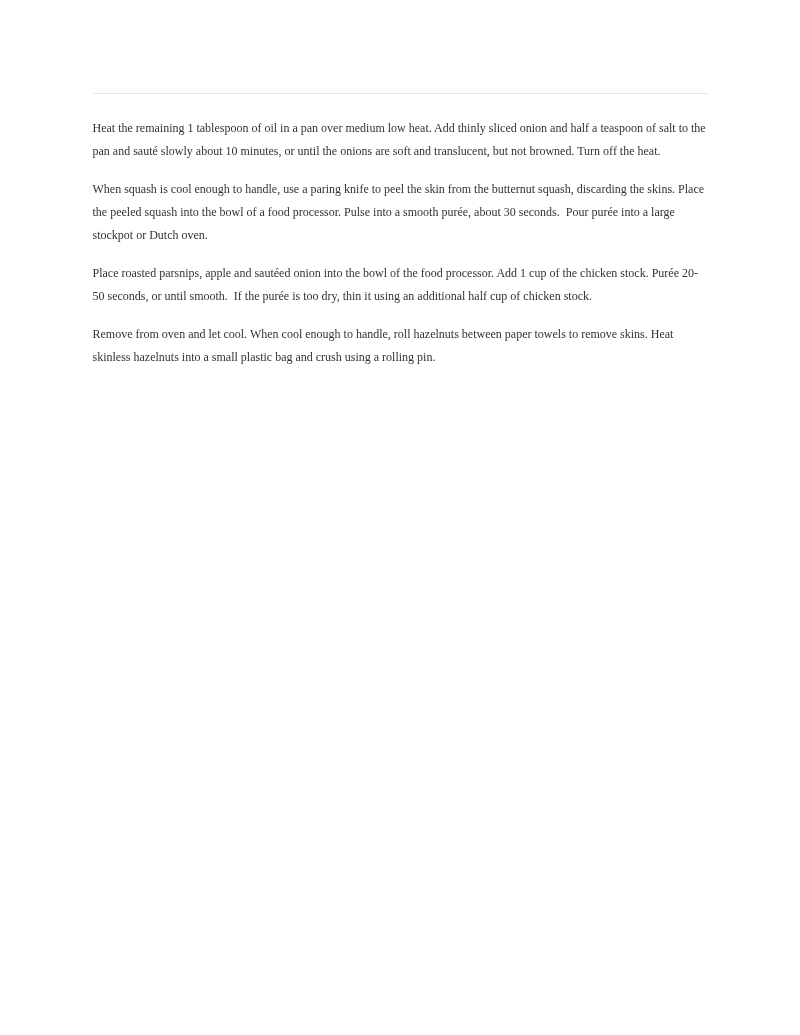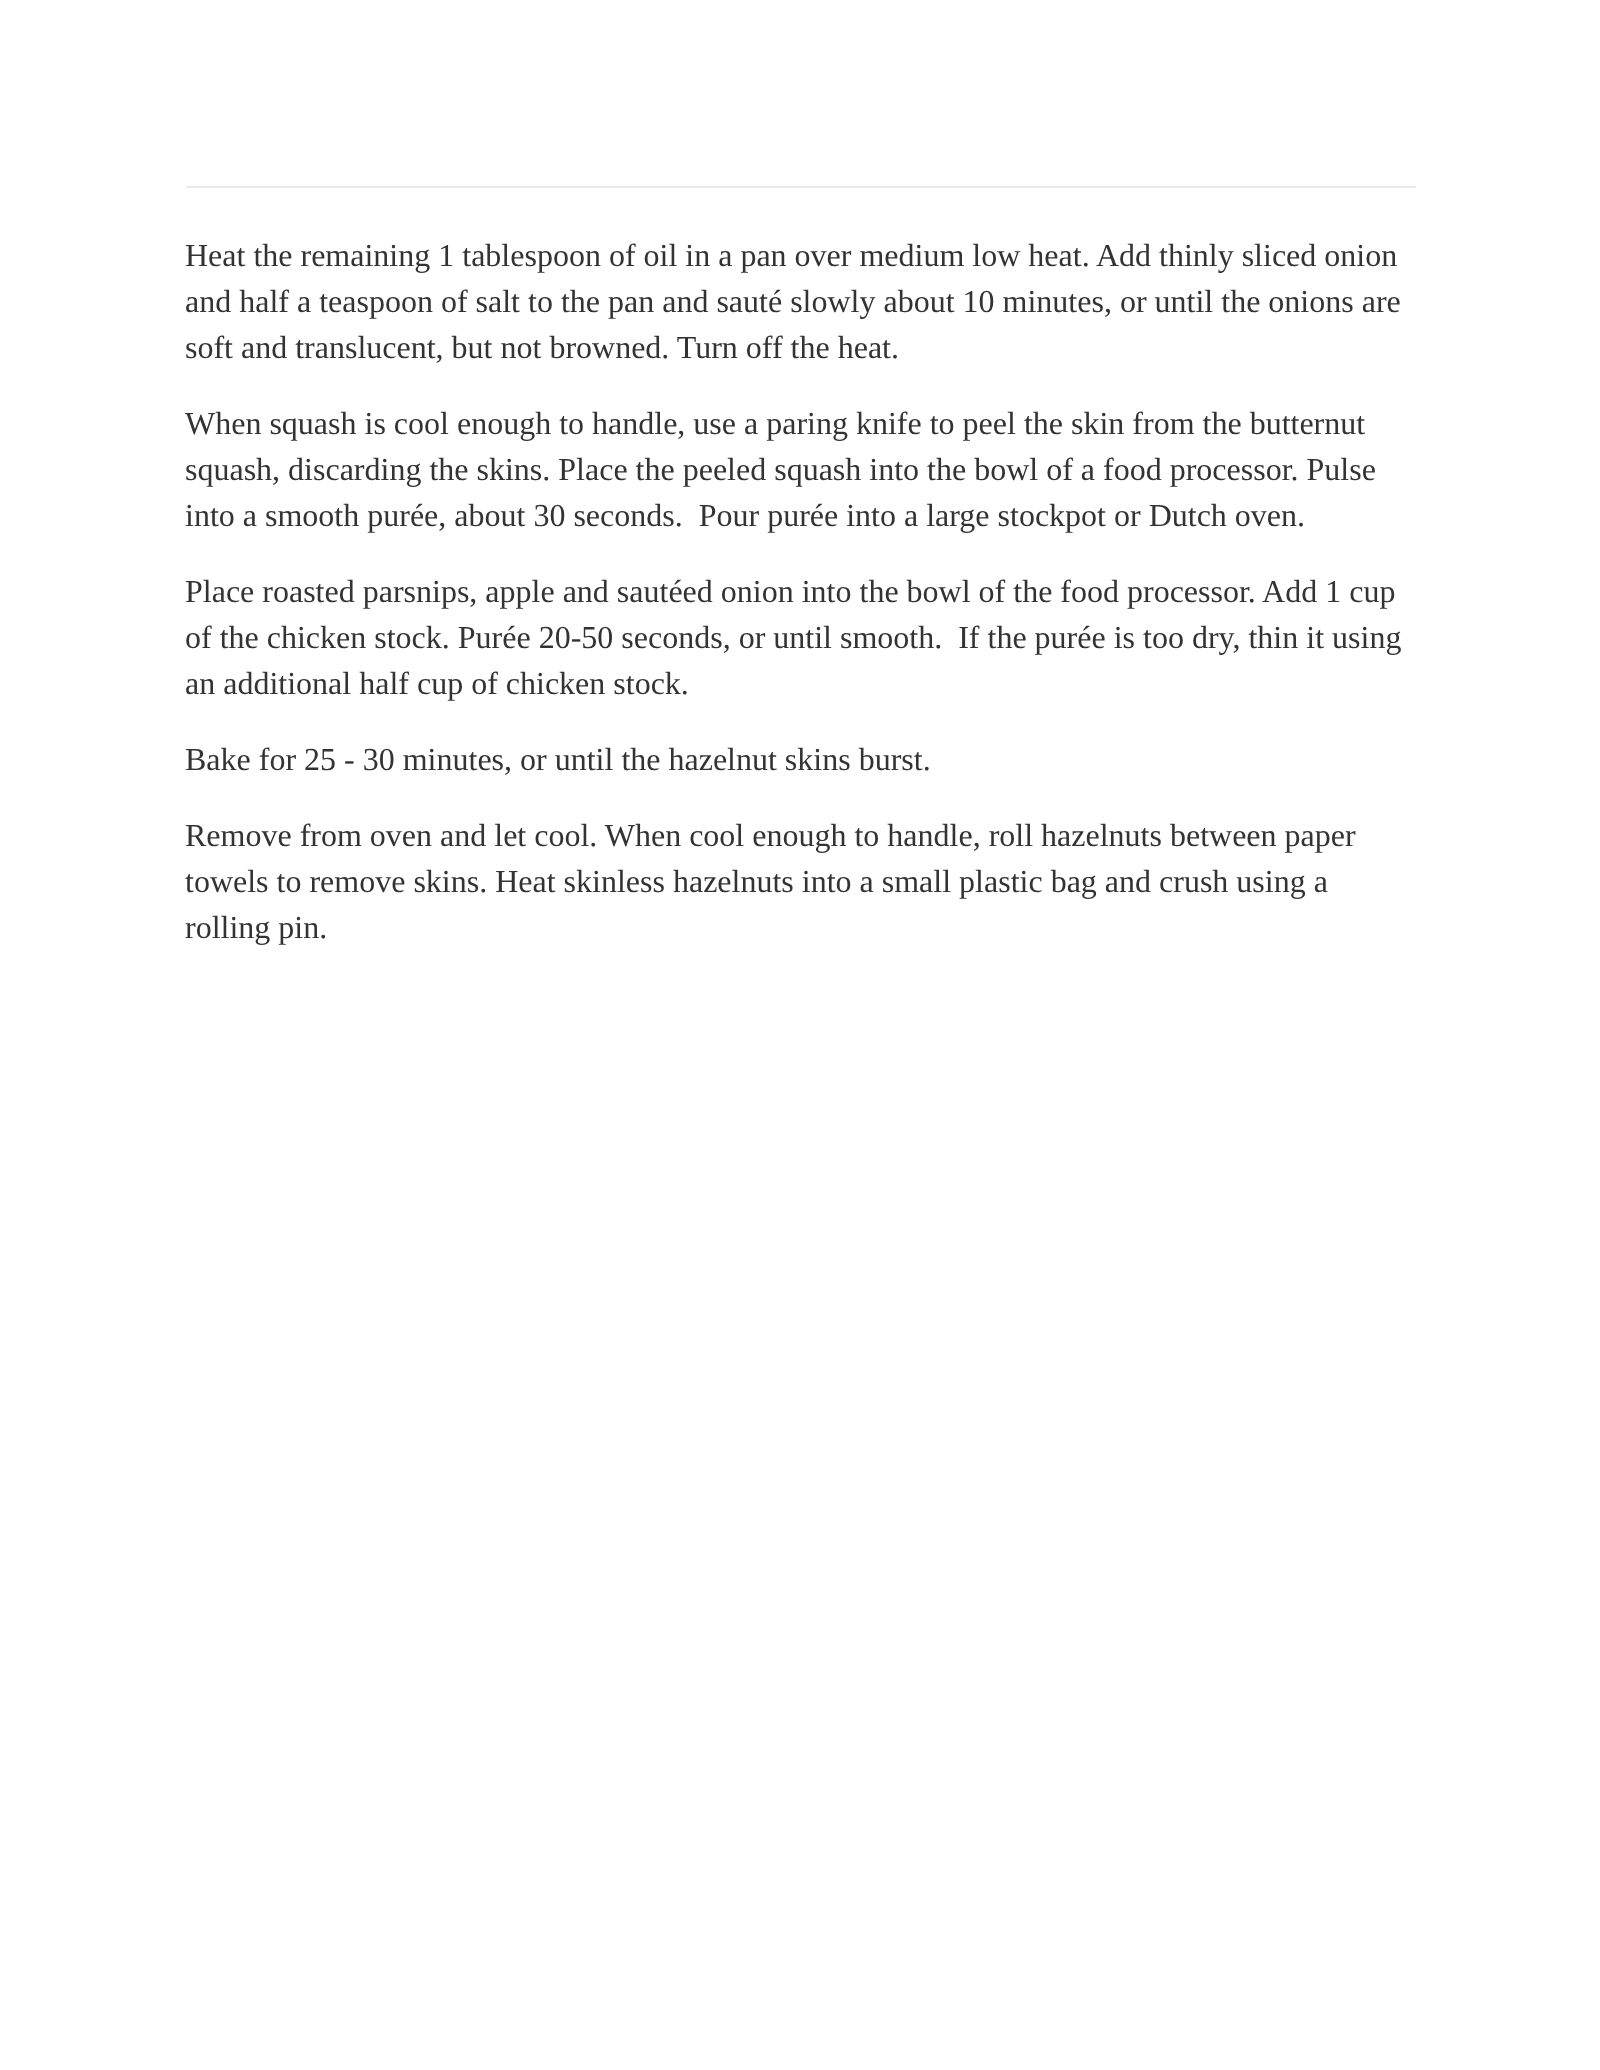--- a/index.html
+++ b/index.html
@@ -16,36 +16,35 @@
     width: 615px;
     margin: 0 auto;
   }
   .top-divider {
     border: none;
     border-top: 1px solid #e9e9e9;
     margin: 93px 0 0 0;
     height: 0;
   }
   .recipe-body p {
-    font-size: 16px;
+    font-size: 12px;
     line-height: 23px;
     color: #333333;
     margin: 0 0 15px 0;
     text-align: left;
     white-space: pre-wrap;
   }
   .recipe-body p:first-child {
     margin-top: 23px;
   }
 </style>
 </head>
 <body>
 
 <div class="page">
   <hr class="top-divider">
   <div class="recipe-body">
     <p>Heat the remaining 1 tablespoon of oil in a pan over medium low heat. Add thinly sliced onion and half a teaspoon of salt to the pan and sauté slowly about 10 minutes, or until the onions are soft and translucent, but not browned. Turn off the heat.</p>
     <p>When squash is cool enough to handle, use a paring knife to peel the skin from the butternut squash, discarding the skins. Place the peeled squash into the bowl of a food processor. Pulse into a smooth purée, about 30 seconds.  Pour purée into a large stockpot or Dutch oven.</p>
     <p>Place roasted parsnips, apple and sautéed onion into the bowl of the food processor. Add 1 cup of the chicken stock. Purée 20-50 seconds, or until smooth.  If the purée is too dry, thin it using an additional half cup of chicken stock.</p>
-    <p>Bake for 25 - 30 minutes, or until the hazelnut skins burst.</p>
     <p>Remove from oven and let cool. When cool enough to handle, roll hazelnuts between paper towels to remove skins. Heat skinless hazelnuts into a small plastic bag and crush using a rolling pin.</p>
   </div>
 </div>
 
 </body></html>

